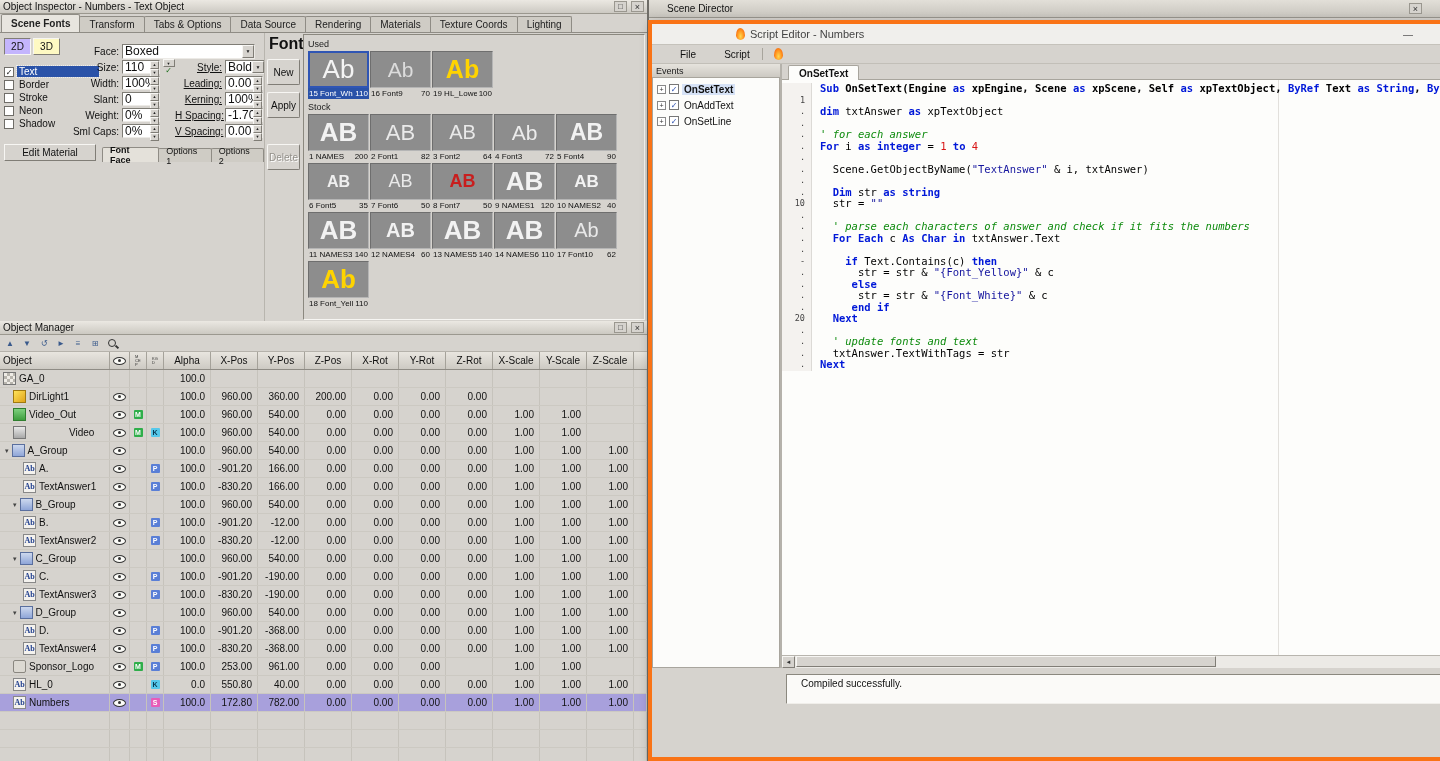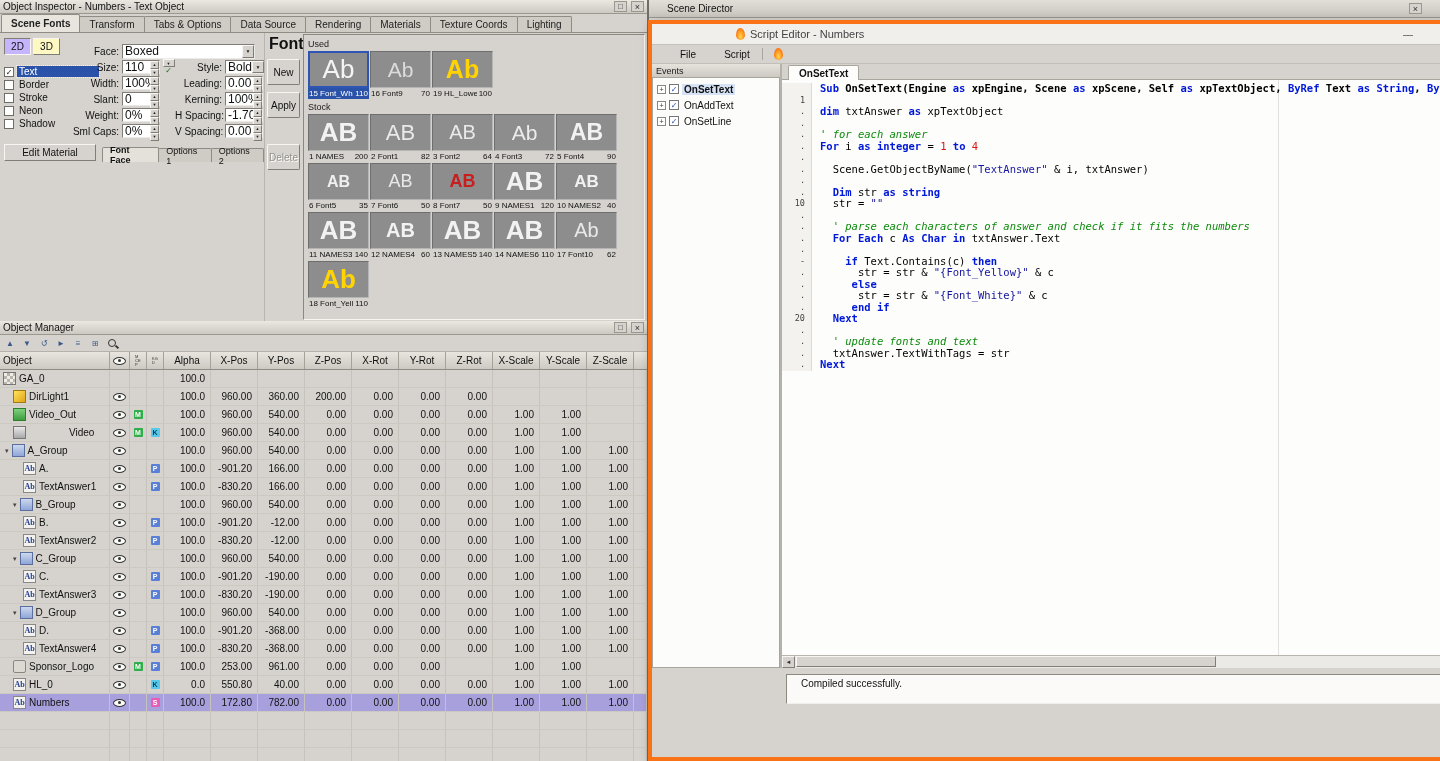--- a/index.html
+++ b/index.html
@@ -35,21 +35,21 @@
 .lrow{display:flex;align-items:center;gap:3px;height:13px;padding-left:2px;}
 .cb{width:10px;height:10px;background:#fff;border:1px solid #6f6d68;font-size:8px;line-height:9px;text-align:center;flex:none;color:#111;}
 .llbl{font-size:10px;padding:0 2px;flex:1;}
 .lrow.sel .llbl{background:#2a52a8;color:#fff;outline:1px dotted #eee;}
 .embtn{width:92px;height:17px;margin:14px 0 0 2px;display:flex;align-items:center;justify-content:center;font-size:10px;border:1px solid;border-color:#f7f6f3 #807d76 #807d76 #f7f6f3;background:#d6d3ce;}
 .oi-form{position:absolute;left:58px;top:0;width:205px;bottom:0;}
 .frow{display:flex;align-items:center;height:16px;}
 .face-row{margin-top:10px;}
 .flab{font-size:10px;text-align:right;padding-right:3px;white-space:nowrap;flex:none;}
 .w64{width:64px;}
-.w50{width:50px;}
+.w50{width:50px;text-decoration:underline;}
 .spin{width:38px;height:14px;display:flex;background:#fff;border:1px solid;border-color:#7f7d76 #eceae6 #eceae6 #7f7d76;flex:none;}
 .fval{flex:1;font-size:12px;display:flex;align-items:center;padding-left:2px;overflow:hidden;white-space:nowrap;}
 .spins{width:9px;display:flex;flex-direction:column;flex:none;}
 .sp{flex:1;font-size:4px;line-height:6px;text-align:center;background:#d6d3ce;border:1px solid;border-color:#f7f6f3 #807d76 #807d76 #f7f6f3;color:#222;}
 .dd{width:133px;height:15px;display:flex;background:#fff;border:1px solid;border-color:#7f7d76 #eceae6 #eceae6 #7f7d76;}
 .dd.sm{width:42px;height:14px;}
 .ddbtn{width:12px;flex:none;background:#d6d3ce;border:1px solid;border-color:#f7f6f3 #807d76 #807d76 #f7f6f3;display:flex;align-items:center;justify-content:center;font-size:5px;color:#222;}
 .ddbtn::before{content:"▼";}
 .mini{width:13px;margin-left:2px;display:flex;flex-direction:column;align-items:center;flex:none;}
 .mbtn{width:12px;height:8px;font-size:4px;line-height:7px;text-align:center;background:#d6d3ce;border:1px solid;border-color:#f7f6f3 #807d76 #807d76 #f7f6f3;color:#222;}

